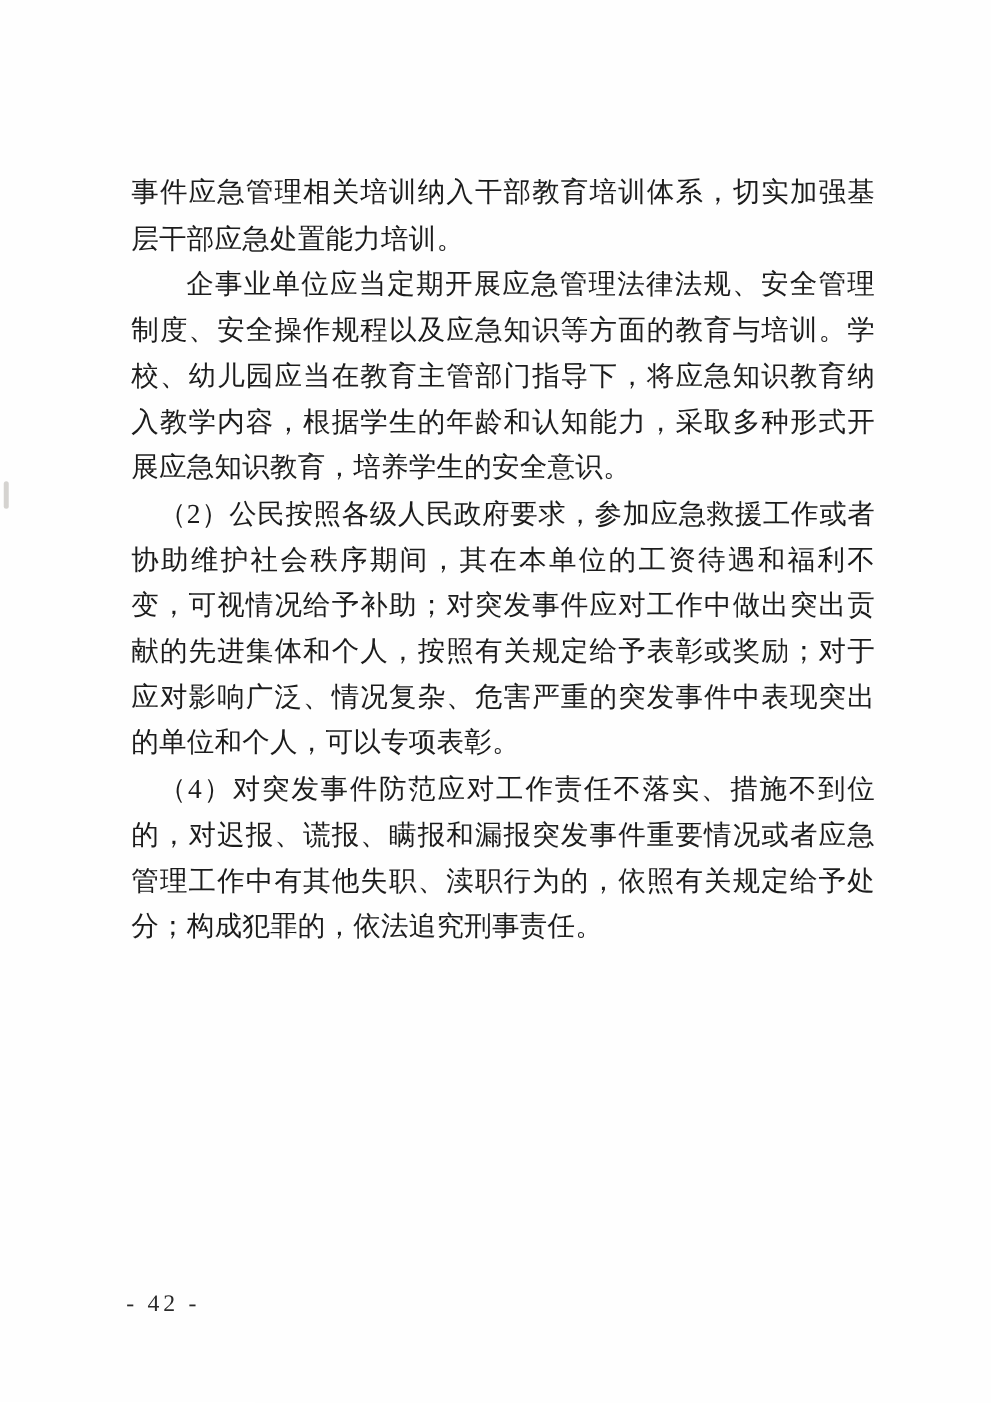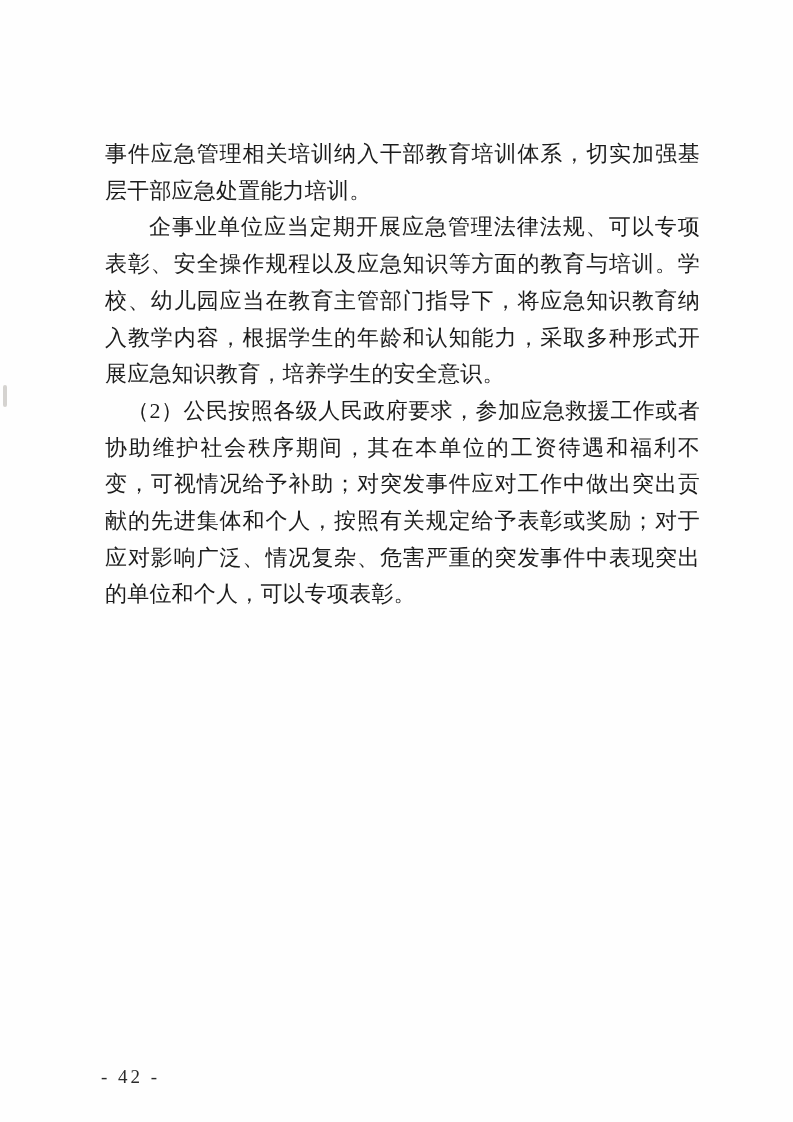--- a/index.html
+++ b/index.html
@@ -37,21 +37,21 @@
     margin: 0;
     font-size: 22px;
     line-height: 36.7px;
     font-weight: bold;
     text-indent: 2em;
     letter-spacing: 0.5px;
   }
   .page-number {
     position: absolute;
     left: 101px;
-    top: 1066px;
+    top: 1033px;
     font-size: 19px;
     letter-spacing: 3px;
     color: #2a2a2a;
   }
   .scan-artifact {
     position: absolute;
     left: 3px;
     top: 385px;
     width: 4px;
     height: 22px;
@@ -64,25 +64,26 @@
 <body>
 
 <div class="page">
 
   <div class="scan-artifact"></div>
 
   <main class="content">
 
     <p class="para">事件应急管理相关培训纳入干部教育培训体系，切实加强基层干部应急处置能力培训。</p>
 
-    <p class="para indent-2">企事业单位应当定期开展应急管理法律法规、可以专项表彰、安全操作规程以及应急知识等方面的教育与培训。学校、幼儿园应当在教育主管部门指导下，将应急知识教育纳入教学内容，根据学生的年龄和认知能力，采取多种形式开展应急知识教育，培养学生的安全意识。</p>
+    <p class="para indent-2">企事业单位应当定期开展应急管理法律法规、安全管理制度、安全操作规程以及应急知识等方面的教育与培训。学校、幼儿园应当在教育主管部门指导下，将应急知识教育纳入教学内容，根据学生的年龄和认知能力，采取多种形式开展应急知识教育，培养学生的安全意识。</p>
 
 
 
     <p class="para indent-1">（2）公民按照各级人民政府要求，参加应急救援工作或者协助维护社会秩序期间，其在本单位的工资待遇和福利不变，可视情况给予补助；对突发事件应对工作中做出突出贡献的先进集体和个人，按照有关规定给予表彰或奖励；对于应对影响广泛、情况复杂、危害严重的突发事件中表现突出的单位和个人，可以专项表彰。</p>
 
 
+    <p class="para indent-1">（4）对突发事件防范应对工作责任不落实、措施不到位的，对迟报、谎报、瞒报和漏报突发事件重要情况或者应急管理工作中有其他失职、渎职行为的，依照有关规定给予处分；构成犯罪的，依法追究刑事责任。</p>
 
   </main>
 
   <div class="page-number">- 42 -</div>
 
 </div>
 
 </body></html>

